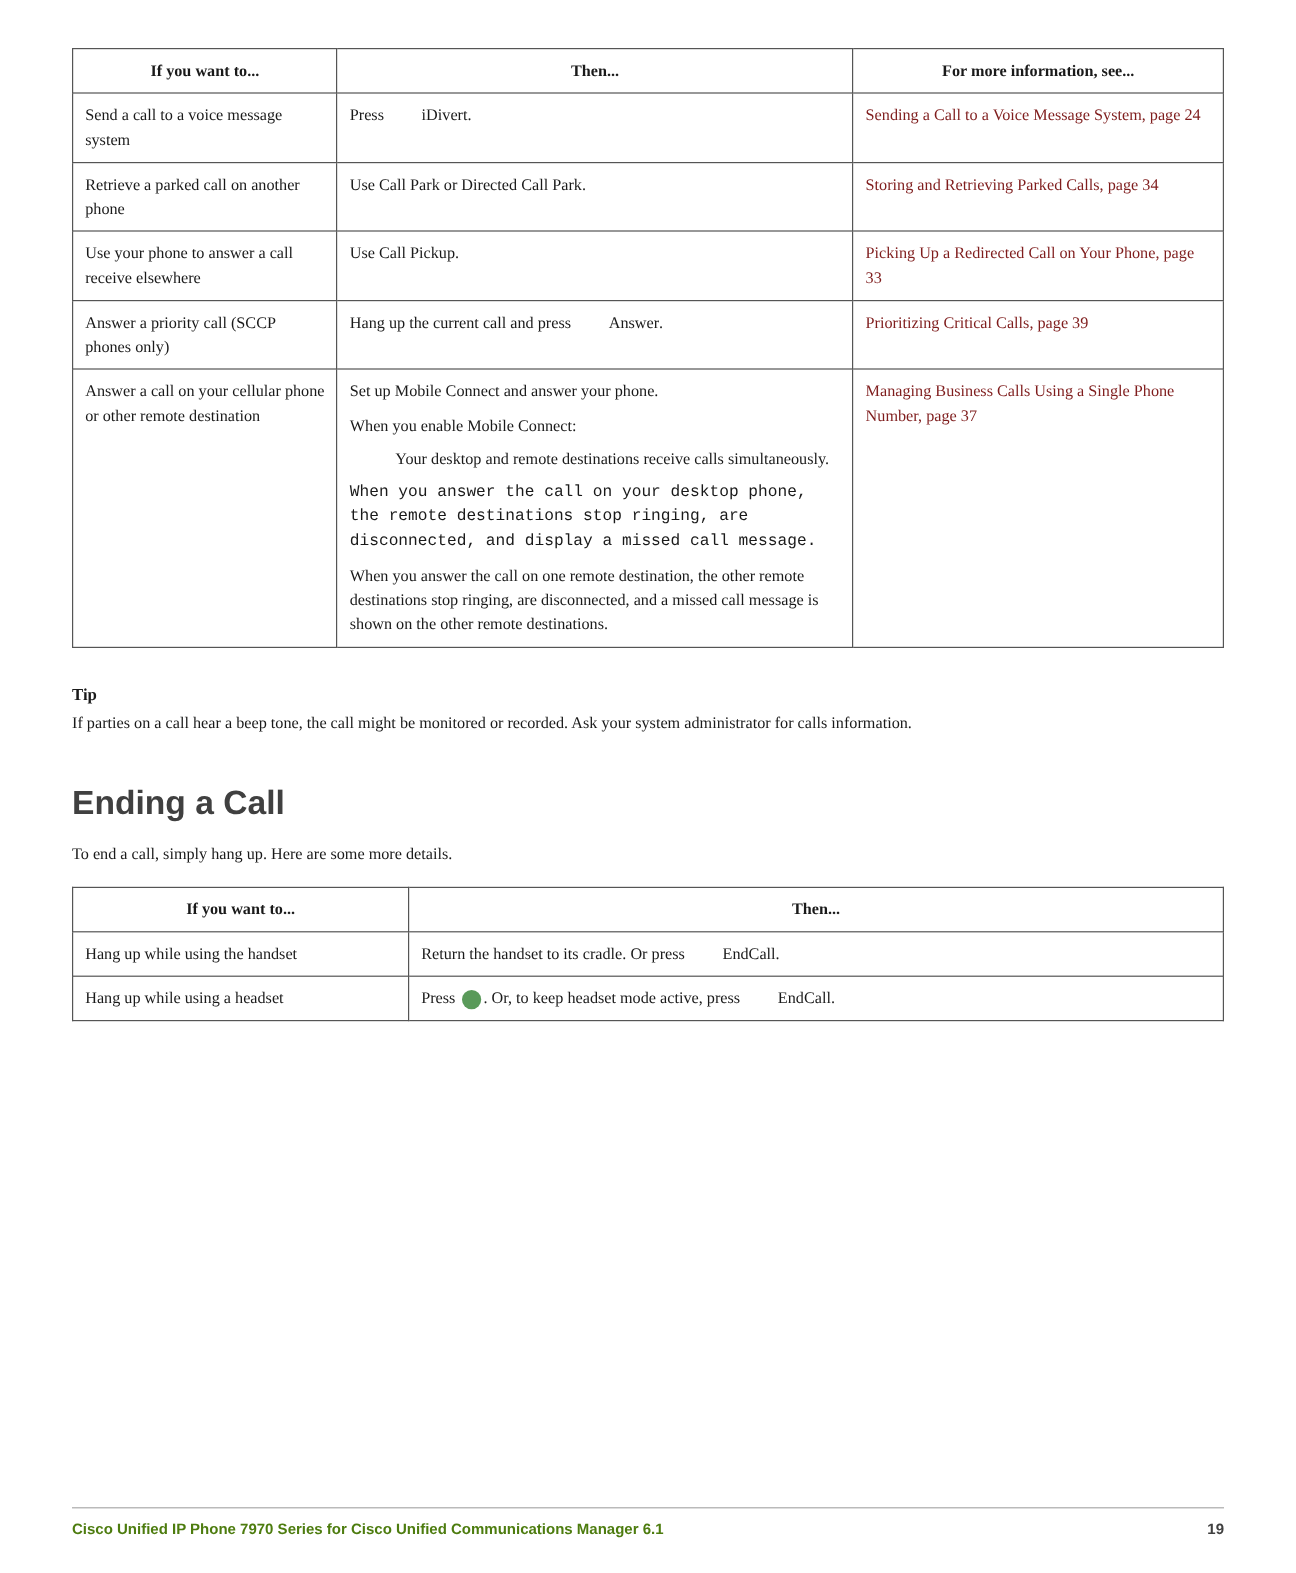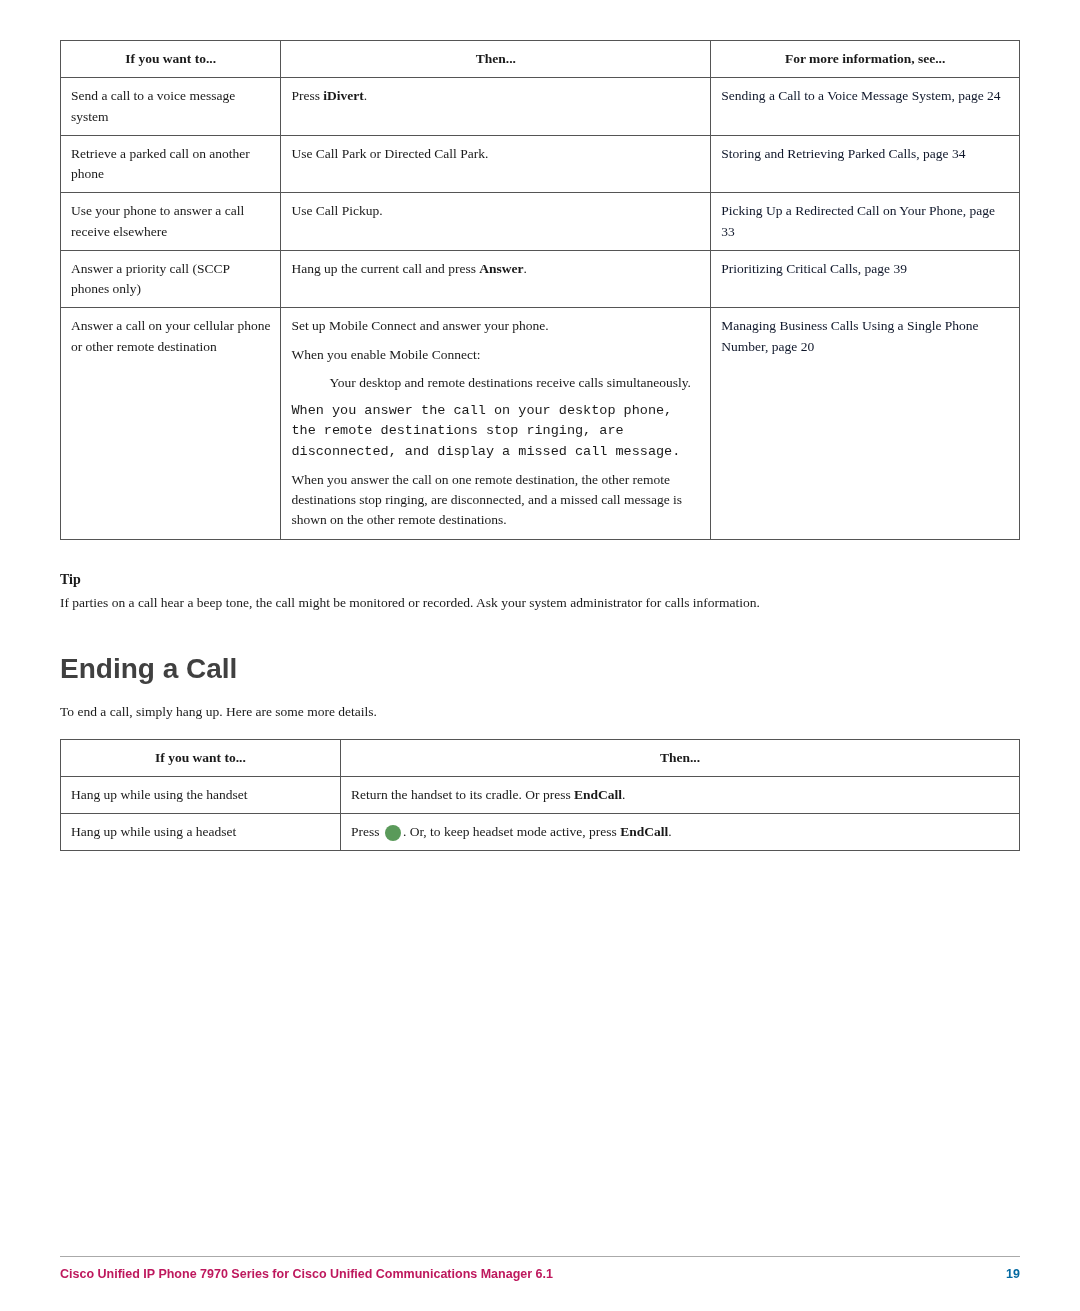--- a/index.html
+++ b/index.html
@@ -29,21 +29,21 @@
     .main-table th {
       font-weight: bold;
       background: #ffffff;
       font-size: 13.5px;
     }
     .main-table .col1 { width: 200px; }
     .main-table .col2 { width: 390px; }
     .main-table .col3 { width: 280px; }
 
     .link-text {
-      color: #0f172a;
+      color: #7f1d1d;
       text-decoration: none;
     }
 
     
     .tip-section {
       margin-bottom: 40px;
     }
     .tip-label {
       font-weight: bold;
       font-size: 14px;
@@ -95,47 +95,48 @@
       display: flex;
       justify-content: space-between;
       align-items: center;
       position: absolute;
       bottom: 30px;
       left: 60px;
       right: 60px;
     }
     .footer-text {
       font-size: 12.5px;
-      color: #be185d;
+      color: #4d7c0f;
       font-weight: bold;
       font-family: Arial, Helvetica, sans-serif;
     }
     .footer-page {
       font-size: 12.5px;
-      color: #0369a1;
+      color: #404040;
       font-weight: bold;
       font-family: Arial, Helvetica, sans-serif;
     }
 
     
     .headset-icon {
       display: inline-block;
       width: 18px;
       height: 18px;
       background: #5a9a5a;
       border-radius: 50%;
       vertical-align: middle;
       margin: 0 2px;
       position: relative;
     }
 
     kbd {
       font-family: Georgia, serif;
-      font-weight: bold;
+      font-weight: normal;
       font-style: normal;
+      margin-left: 28px;
     }
   </style>
 </head>
 <body>
 
 <table class="main-table">
   <thead>
     <tr>
       <th class="col1">If you want to...</th>
       <th class="col2">Then...</th>
@@ -171,21 +172,21 @@
 
     <tr>
       <td>Answer a call on your cellular phone or other remote destination</td>
       <td>
         <p style="margin-bottom:8px;">Set up Mobile Connect and answer your phone.</p>
         <p style="margin-bottom:8px;">When you enable Mobile Connect:</p>
         <p style="margin-bottom:8px;margin-left:38px;">Your desktop and remote destinations receive calls simultaneously.</p>
         <p style="margin-bottom:8px;font-family:Liberation Mono, monospace;">When you answer the call on your desktop phone, the remote destinations stop ringing, are disconnected, and display a missed call message.</p>
         <p>When you answer the call on one remote destination, the other remote destinations stop ringing, are disconnected, and a missed call message is shown on the other remote destinations.</p>
       </td>
-      <td><a class="link-text">Managing Business Calls Using a Single Phone Number, page 20</a></td>
+      <td><a class="link-text">Managing Business Calls Using a Single Phone Number, page 37</a></td>
     </tr>
   </tbody>
 </table>
 
 <div class="tip-section">
   <div class="tip-label">Tip</div>
   <div class="tip-text">If parties on a call hear a beep tone, the call might be monitored or recorded. Ask your system administrator for calls information.</div>
 </div>
 
 <h2 class="section-heading">Ending a Call</h2>

